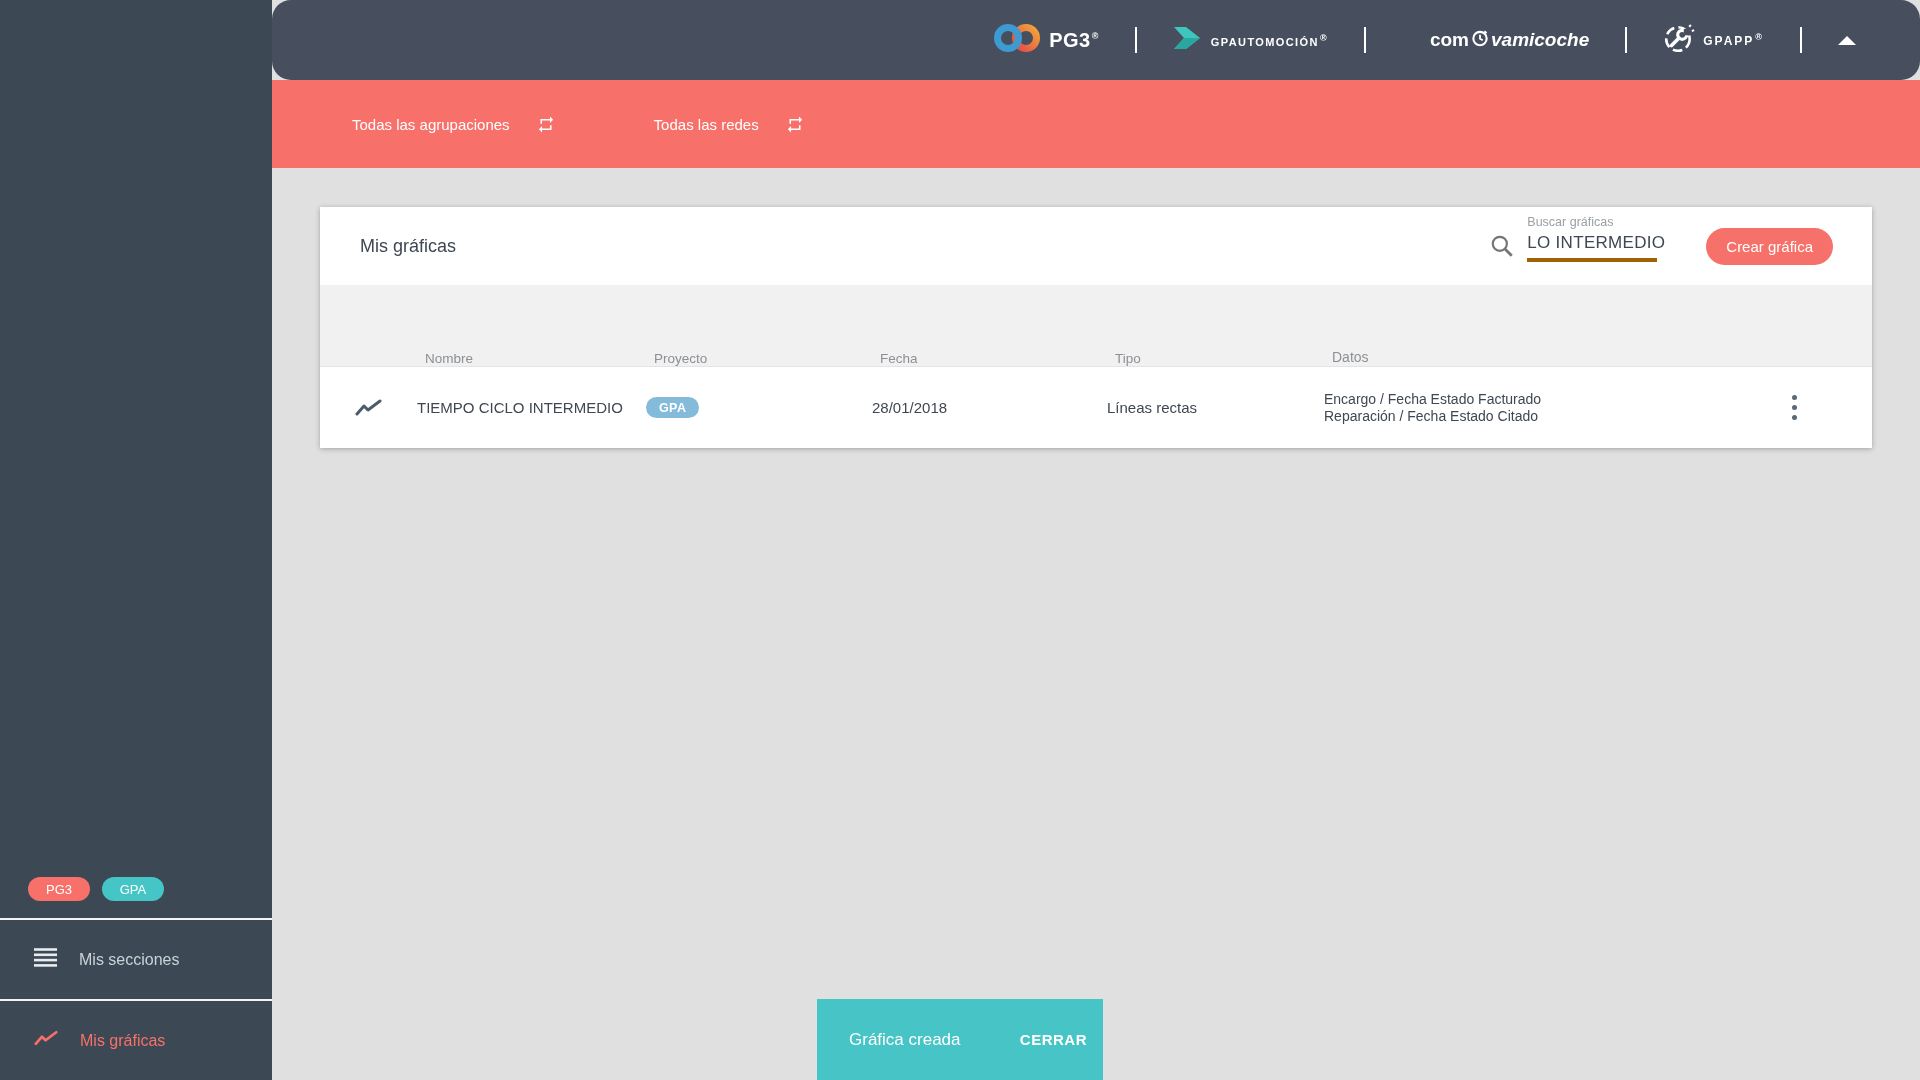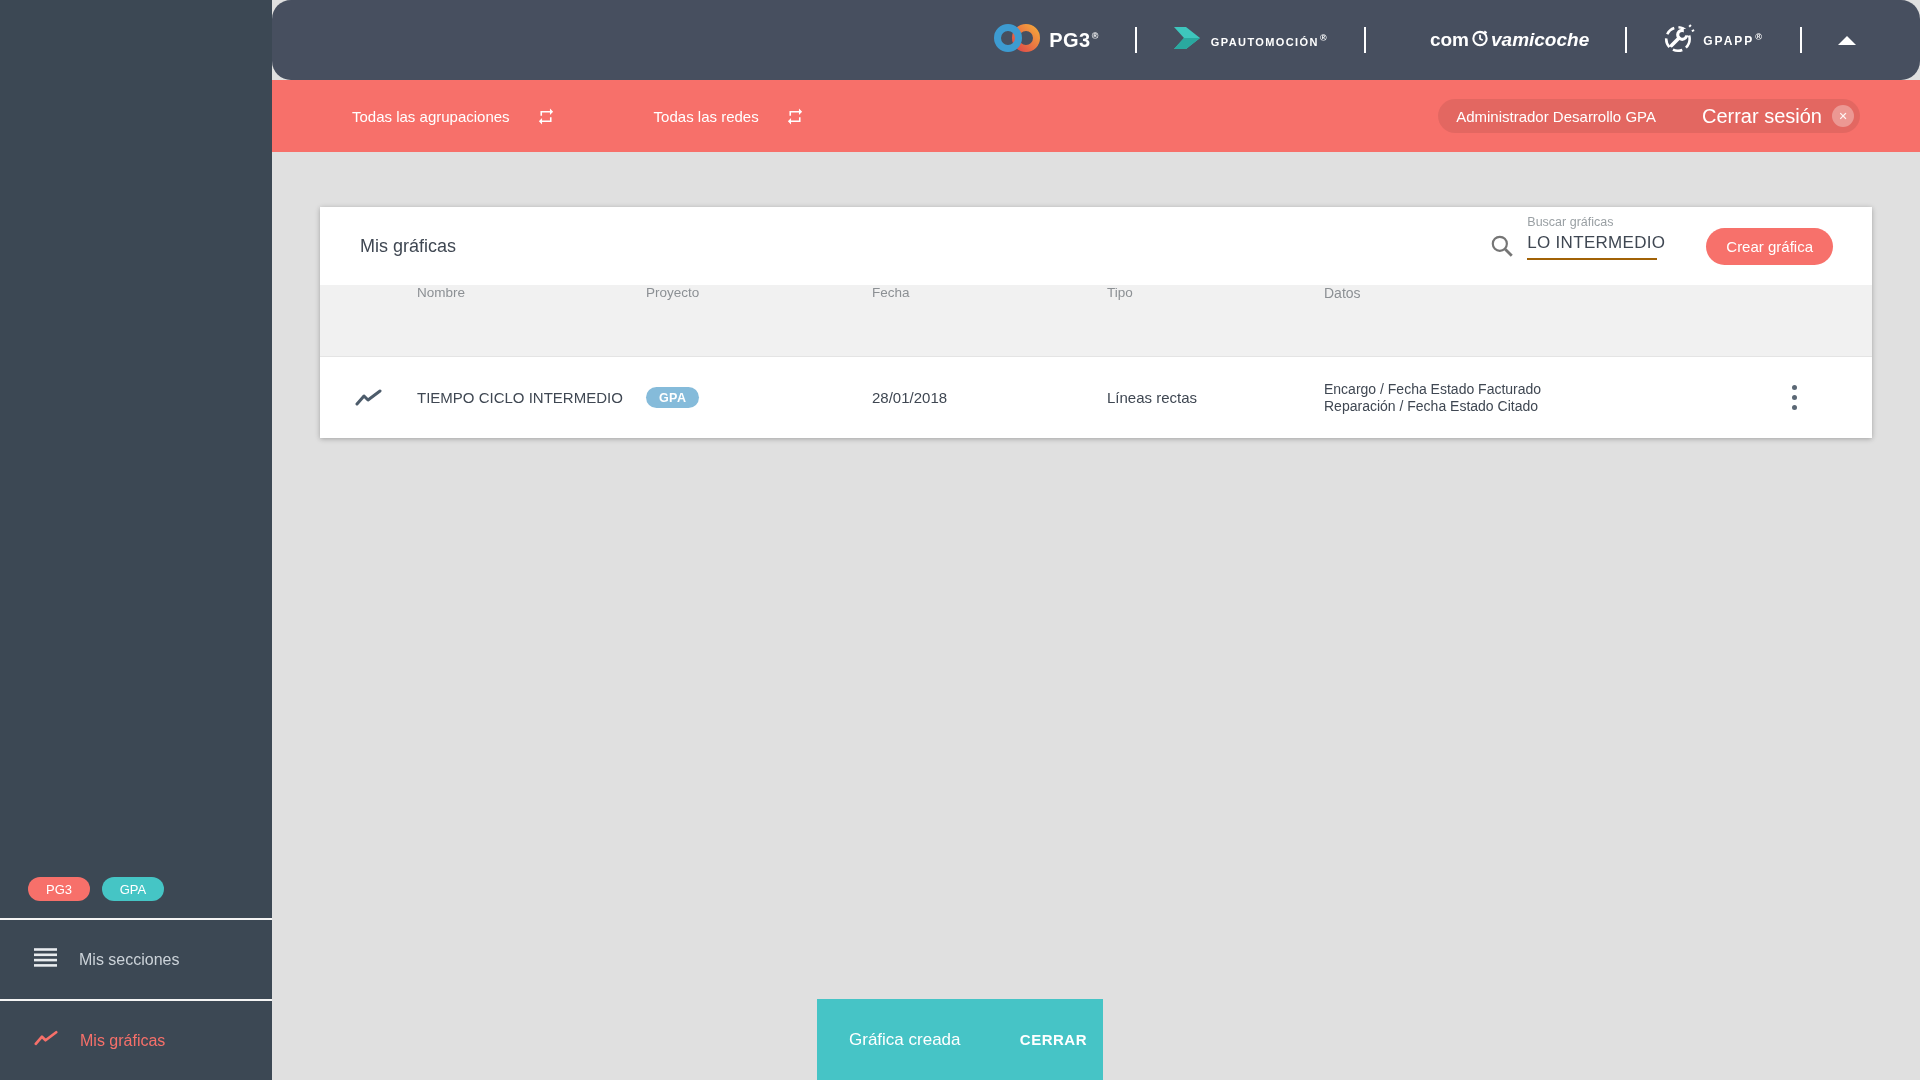--- a/index.html
+++ b/index.html
@@ -30,44 +30,44 @@
   .pg3-text .reg, .auto-text .reg, .gpapp-text .reg { color:#fff; }
   .auto-text { font-size:11px; letter-spacing:1.4px; margin-left:8px; font-weight:bold; }
   .comprova { font-size:19px; display:flex; align-items:center; }
   .comprova .com { font-weight:600;margin-left:28px; }
   .comprova .resto { font-style:italic; font-weight:600; }
   .comprova svg { margin:0 2px; }
   .gpapp-text { font-size:12px; letter-spacing:2px; margin-left:8px; font-weight:bold; }
   .collapse-tri { width:0; height:0; border-left:9px solid transparent; border-right:9px solid transparent; border-bottom:9px solid #ffffff; cursor:pointer; }
 
   
-  .filterbar { position:absolute; left:272px; top:80px; right:0; height:72px; background:#f7706a; display:flex; align-items:center; color:#fff; padding-left:80px; }
+  .filterbar { position:absolute; left:272px; top:80px; right:0; height:88px; background:#f7706a; display:flex; align-items:center; color:#fff; padding-left:80px; }
   .fb-label { font-size:15px; }
   .fb-swap { margin-left:26px; cursor:pointer; display:flex; }
   .fb-gap { width:98px; }
   .fb-spacer { flex:1; }
   .user-pill { margin-right:60px; height:34px; background:rgba(0,0,0,0.08); border-radius:17px; display:flex; align-items:center; padding:0 6px 0 18px; }
   .user-name { font-size:15px; }
   .logout { font-size:20px; margin-left:46px; cursor:pointer; }
   .x-circle { width:22px; height:22px; border-radius:50%; background:rgba(255,255,255,0.32); color:rgba(255,255,255,0.92); display:flex; align-items:center; justify-content:center; font-size:11px; margin-left:10px; cursor:pointer; }
 
   
   .main-card { position:absolute; left:320px; top:207px; width:1552px; background:#fff; box-shadow:0 1px 5px rgba(0,0,0,0.28); z-index:2; }
   .card-top { height:78px; display:flex; align-items:center; }
   .card-title { margin-left:40px; font-size:18px; color:#3f4752; }
   .spacer { flex:1; }
   .search-icon { display:flex; margin-right:12px; cursor:pointer; }
   .search-block { width:130px; align-self:flex-start; margin-top:8px; cursor:text; }
   .search-label { font-size:12.5px; color:#9aa0a4; margin-bottom:4px; }
-  .search-value-row { display:flex; align-items:center; border-bottom:2px solid #a16207; padding-bottom:5px; }
+  .search-value-row { display:flex; align-items:center; border-bottom:4px solid #a16207; padding-bottom:5px; }
   .search-value { font-size:17px; color:#3f4752; letter-spacing:.3px; white-space:nowrap; }
   .caret { width:1.5px; height:19px; background:#1c1c1c; margin-left:1px; }
   .create-btn { margin-left:49px; margin-right:39px; height:37px; border:none; border-radius:19px; background:#f7716b; color:#fff; font-size:15px; padding:8px 20px; font-family:"Liberation Sans",sans-serif; cursor:pointer; }
 
-  .thead { height:71px; background:#f1f1f1; display:flex; align-items:flex-start; font-size:13.5px; color:#8c9094; }
+  .thead { height:81px; background:#f1f1f1; display:flex; align-items:flex-end; font-size:13.5px; color:#8c9094;padding-left:8px; }
   .trow { height:82px; background:#fff; display:flex; align-items:center; font-size:15px; color:#3f4752; border-top:1px solid #e4e4e4; cursor:pointer; }
   .col-icon { width:97px; display:flex; justify-content:center; }
   .col-nombre { width:229px; }
   .col-proyecto { width:226px; }
   .col-fecha { width:235px; }
   .col-tipo { width:217px; }
   .col-datos { width:436px; font-size:14px; line-height:17px; }
   .col-menu { flex:1; display:flex; padding-left:28px; }
   .gpa-badge { display:inline-flex; height:21px; padding:0 13px; background:#85bbda; color:#fff; font-weight:bold; font-size:12.5px; border-radius:11px; align-items:center; letter-spacing:.4px; }
   .dots { display:flex; flex-direction:column; align-items:center; cursor:pointer; padding:4px; }
@@ -176,25 +176,20 @@
       </svg>
   </span>
   <span class="fb-gap"></span>
   <span class="fb-label">Todas las redes</span>
   <span class="fb-swap">
     <svg width="20" height="19" viewBox="0 0 24 24" fill="#fff">
         <path d="M7 7h10v3l4-4-4-4v3H5v6h2V7zm10 10H7v-3l-4 4 4 4v-3h12v-6h-2v4z"></path>
       </svg>
   </span>
   <span class="fb-spacer"></span>
-  <div class="user-pill">
-    <span class="user-name">Administrador Desarrollo GPA</span>
-    <span class="logout">Cerrar sesión</span>
-    <span class="x-circle">✕</span>
-  </div>
 </div>
 
 <div class="main-card">
   <div class="card-top">
     <span class="card-title">Mis gráficas</span>
     <span class="spacer"></span>
     <span class="search-icon">
       <svg width="26" height="26" viewBox="0 0 24 24">
         <circle cx="10" cy="10" r="6.5" fill="none" stroke="#757575" stroke-width="2"></circle>
         <line x1="15" y1="15" x2="21" y2="21" stroke="#757575" stroke-width="2.6"></line>

